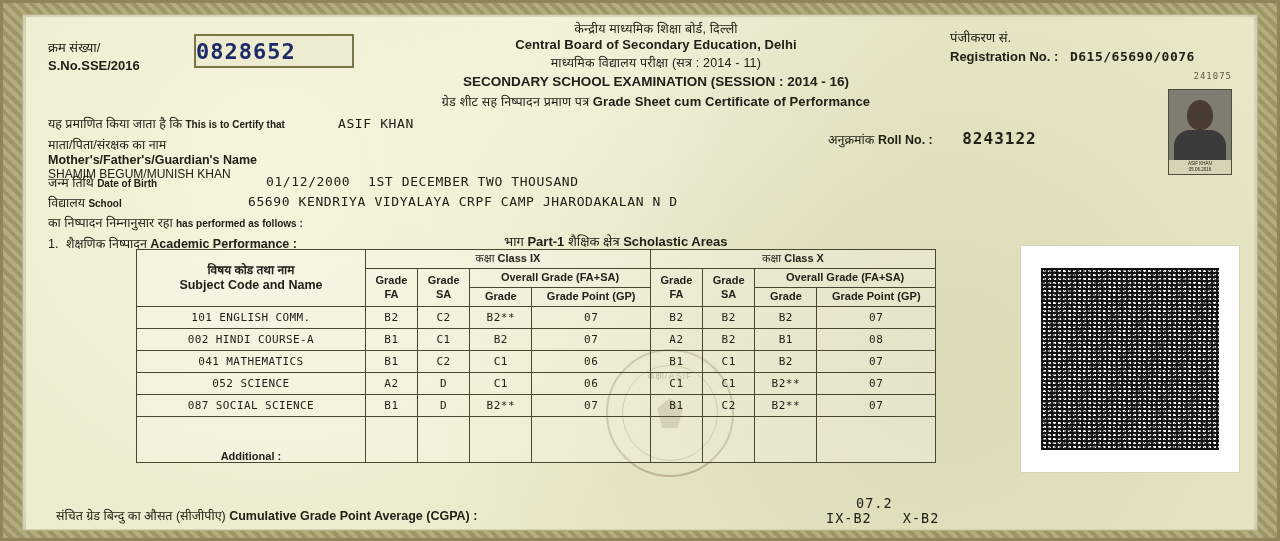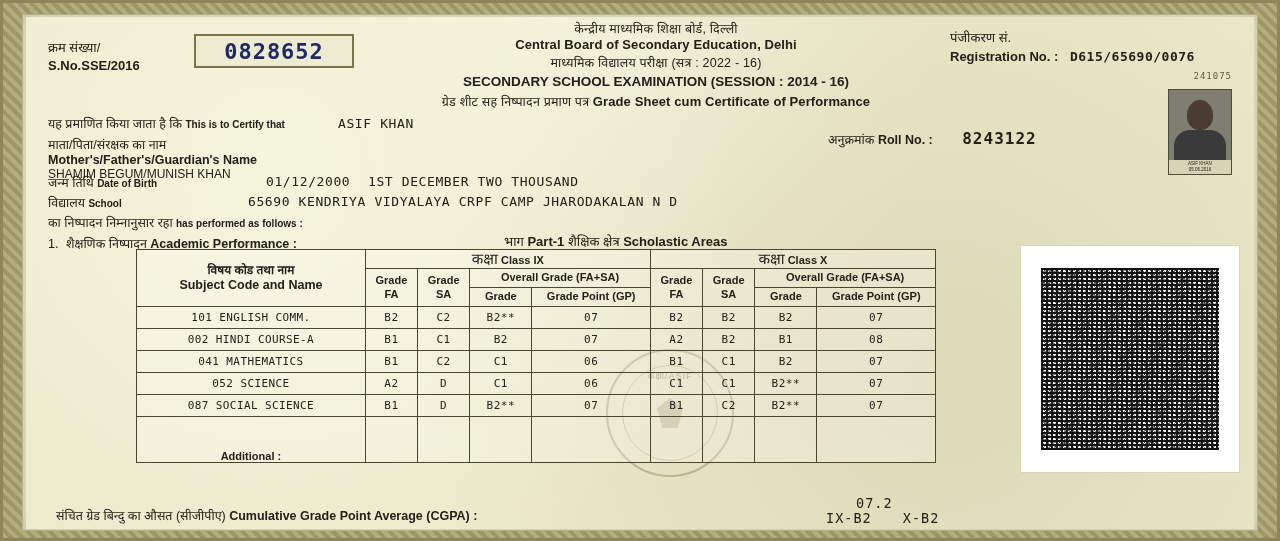--- a/index.html
+++ b/index.html
@@ -77,21 +77,21 @@
   .sn-label {
     position: absolute; left: 22px; top: 22px;
     font-size: 13px; line-height: 1.4;
   }
   .sn-label .l2 { font-weight: bold; }
   .serial-box {
     position: absolute; left: 168px; top: 17px;
     width: 160px; height: 34px;
     border: 2px solid #7b7448;
     background: #eeecd0;
-    display: flex; align-items: center; justify-content: center;
+    display: flex; align-items: center; justify-content: flex-start;
   }
   .serial-num {
     font-family: "DejaVu Sans Mono", monospace;
     font-size: 22px;
     letter-spacing: 1px;
     color: #1d2a66;
     font-weight: bold;
   }
 
   
@@ -206,21 +206,21 @@
     background: rgba(255,255,250,0.25);
   }
   table.grade th, table.grade td {
     border: 1px solid #4a4632;
     padding: 0;
     text-align: center;
     font-size: 11px;
     color: #23211a;
   }
   table.grade th { font-weight: bold; line-height: 1.2; }
-  .th-hi { font-weight: normal; font-size: 15px; }
+  .th-hi { font-weight: normal; font-size: 11px; }
   .subjhead { height: 48px; width: 228px; }
   .subjhead .s1 { font-size: 12px; }
   .subjhead .s2 { font-weight: bold; font-size: 12.5px; }
   .clshead { height: 19px; font-size: 11.5px; }
   .sub2 { height: 19px; font-size: 10.5px; }
   .sub3 { height: 19px; font-size: 9.5px; font-weight: normal; }
   td.subject {
     text-align: left;
     padding-left: 6px;
     font-family: "DejaVu Sans Mono", monospace;
@@ -306,21 +306,21 @@
 
 <div id="page">
   <div class="frame-outer"></div>
   <div class="frame-inner"></div>
   <div class="paper">
     <div class="doc">
 
       <div class="hdr-center">
         <div class="hi">केन्द्रीय माध्यमिक शिक्षा बोर्ड, दिल्ली</div>
         <div class="en-bold">Central Board of Secondary Education, Delhi</div>
-        <div class="hi hdr-line2">माध्यमिक विद्यालय परीक्षा (सत्र : 2022 - 16)</div>
+        <div class="hi hdr-line2">माध्यमिक विद्यालय परीक्षा (सत्र : 2014 - 11)</div>
         <div class="hdr-line3">SECONDARY SCHOOL EXAMINATION (SESSION : 2014 - 16)</div>
         <div class="hdr-line4">
           <span class="hi">ग्रेड शीट सह निष्पादन प्रमाण पत्र</span>
           <span class="en-bold">Grade Sheet cum Certificate of Performance</span>
         </div>
       </div>
 
       <div class="sn-label">
         <div class="l1">क्रम संख्या/</div>
         <div class="l2">S.No.SSE/2016</div>

